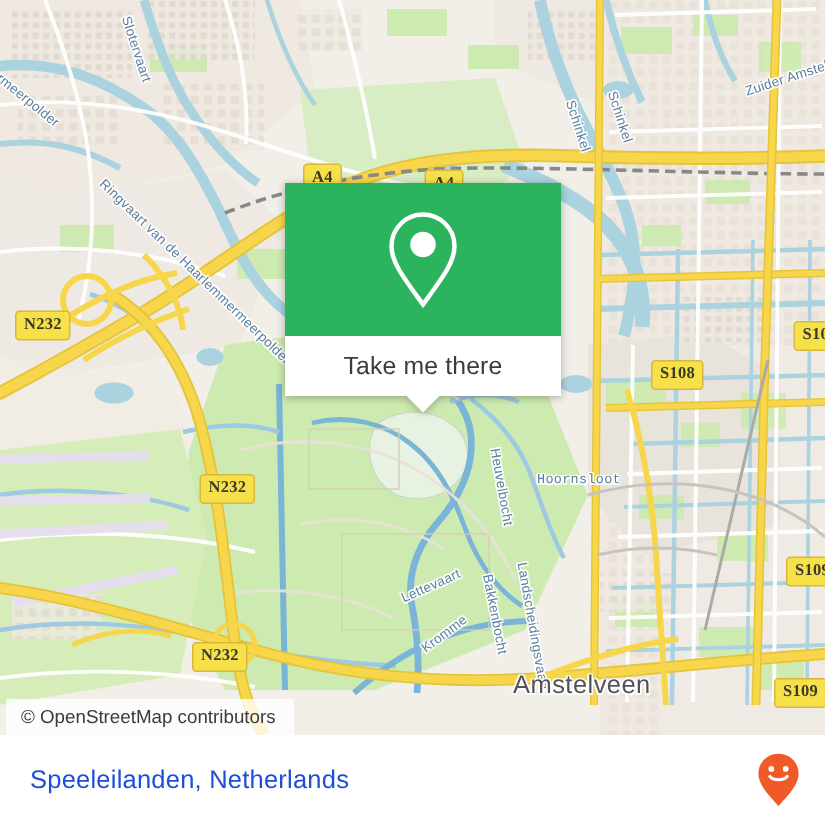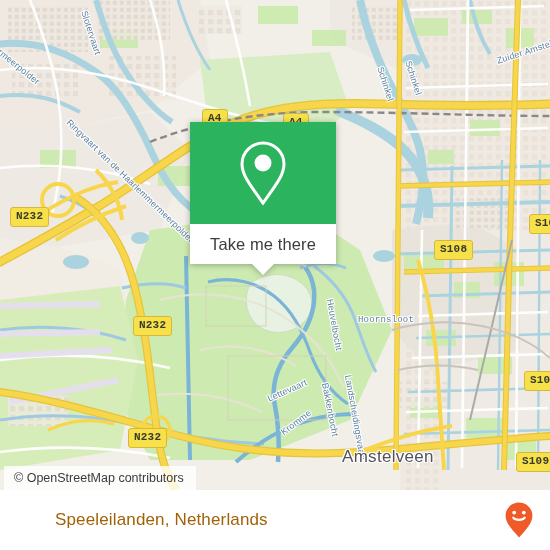--- a/index.html
+++ b/index.html
@@ -53,21 +53,21 @@
     letter-spacing: .3px;
   }
 
   
   .shield {
     position: absolute;
     background: #f7e14a;
     border: 1.4px solid #d8b73c;
     border-radius: 3px;
     color: #3a3a2a;
-    font-family: Liberation Mono, monospace;
+    font-family: Liberation Serif, serif;
     font-weight: bold;
     font-size: 11px;
     line-height: 1;
     padding: 3px 5px 4px 5px;
     letter-spacing: .2px;
     text-align: center;
     pointer-events: none;
     box-sizing: border-box;
   }
 
@@ -85,21 +85,21 @@
     font-size: 12.5px;
     font-family: "Liberation Sans", sans-serif;
     z-index: 40;
   }
 
   
   #callout {
     position: absolute;
     left: 190px;
     top: 122px;
-    width: 146px;
+    width: 184px;
     z-index: 30;
     filter: drop-shadow(0 1px 3px rgba(0,0,0,0.30));
   }
   #callout-green {
     background: #2bb35e;
     height: 102px;
     display: flex;
     align-items: center;
     justify-content: center;
   }
@@ -137,25 +137,24 @@
     height: 60px;
     background: #ffffff;
     display: flex;
     align-items: center;
     justify-content: space-between;
     box-sizing: border-box;
     padding: 0 16px 0 20px;
     z-index: 50;
   }
   #footer-title {
-    color: #a16207;
+    color: #1d4ed8;
     font-size: 17px;
     font-family: "Liberation Sans", sans-serif;
     letter-spacing: .15px;
-    margin-left: 35px;
   }
   #moovit-logo {
     display: flex;
     align-items: center;
     gap: 2px;
   }
   #moovit-wordmark {
     color: #1c1c1c;
     font-size: 31px;
     font-family: "DejaVu Sans", sans-serif;

